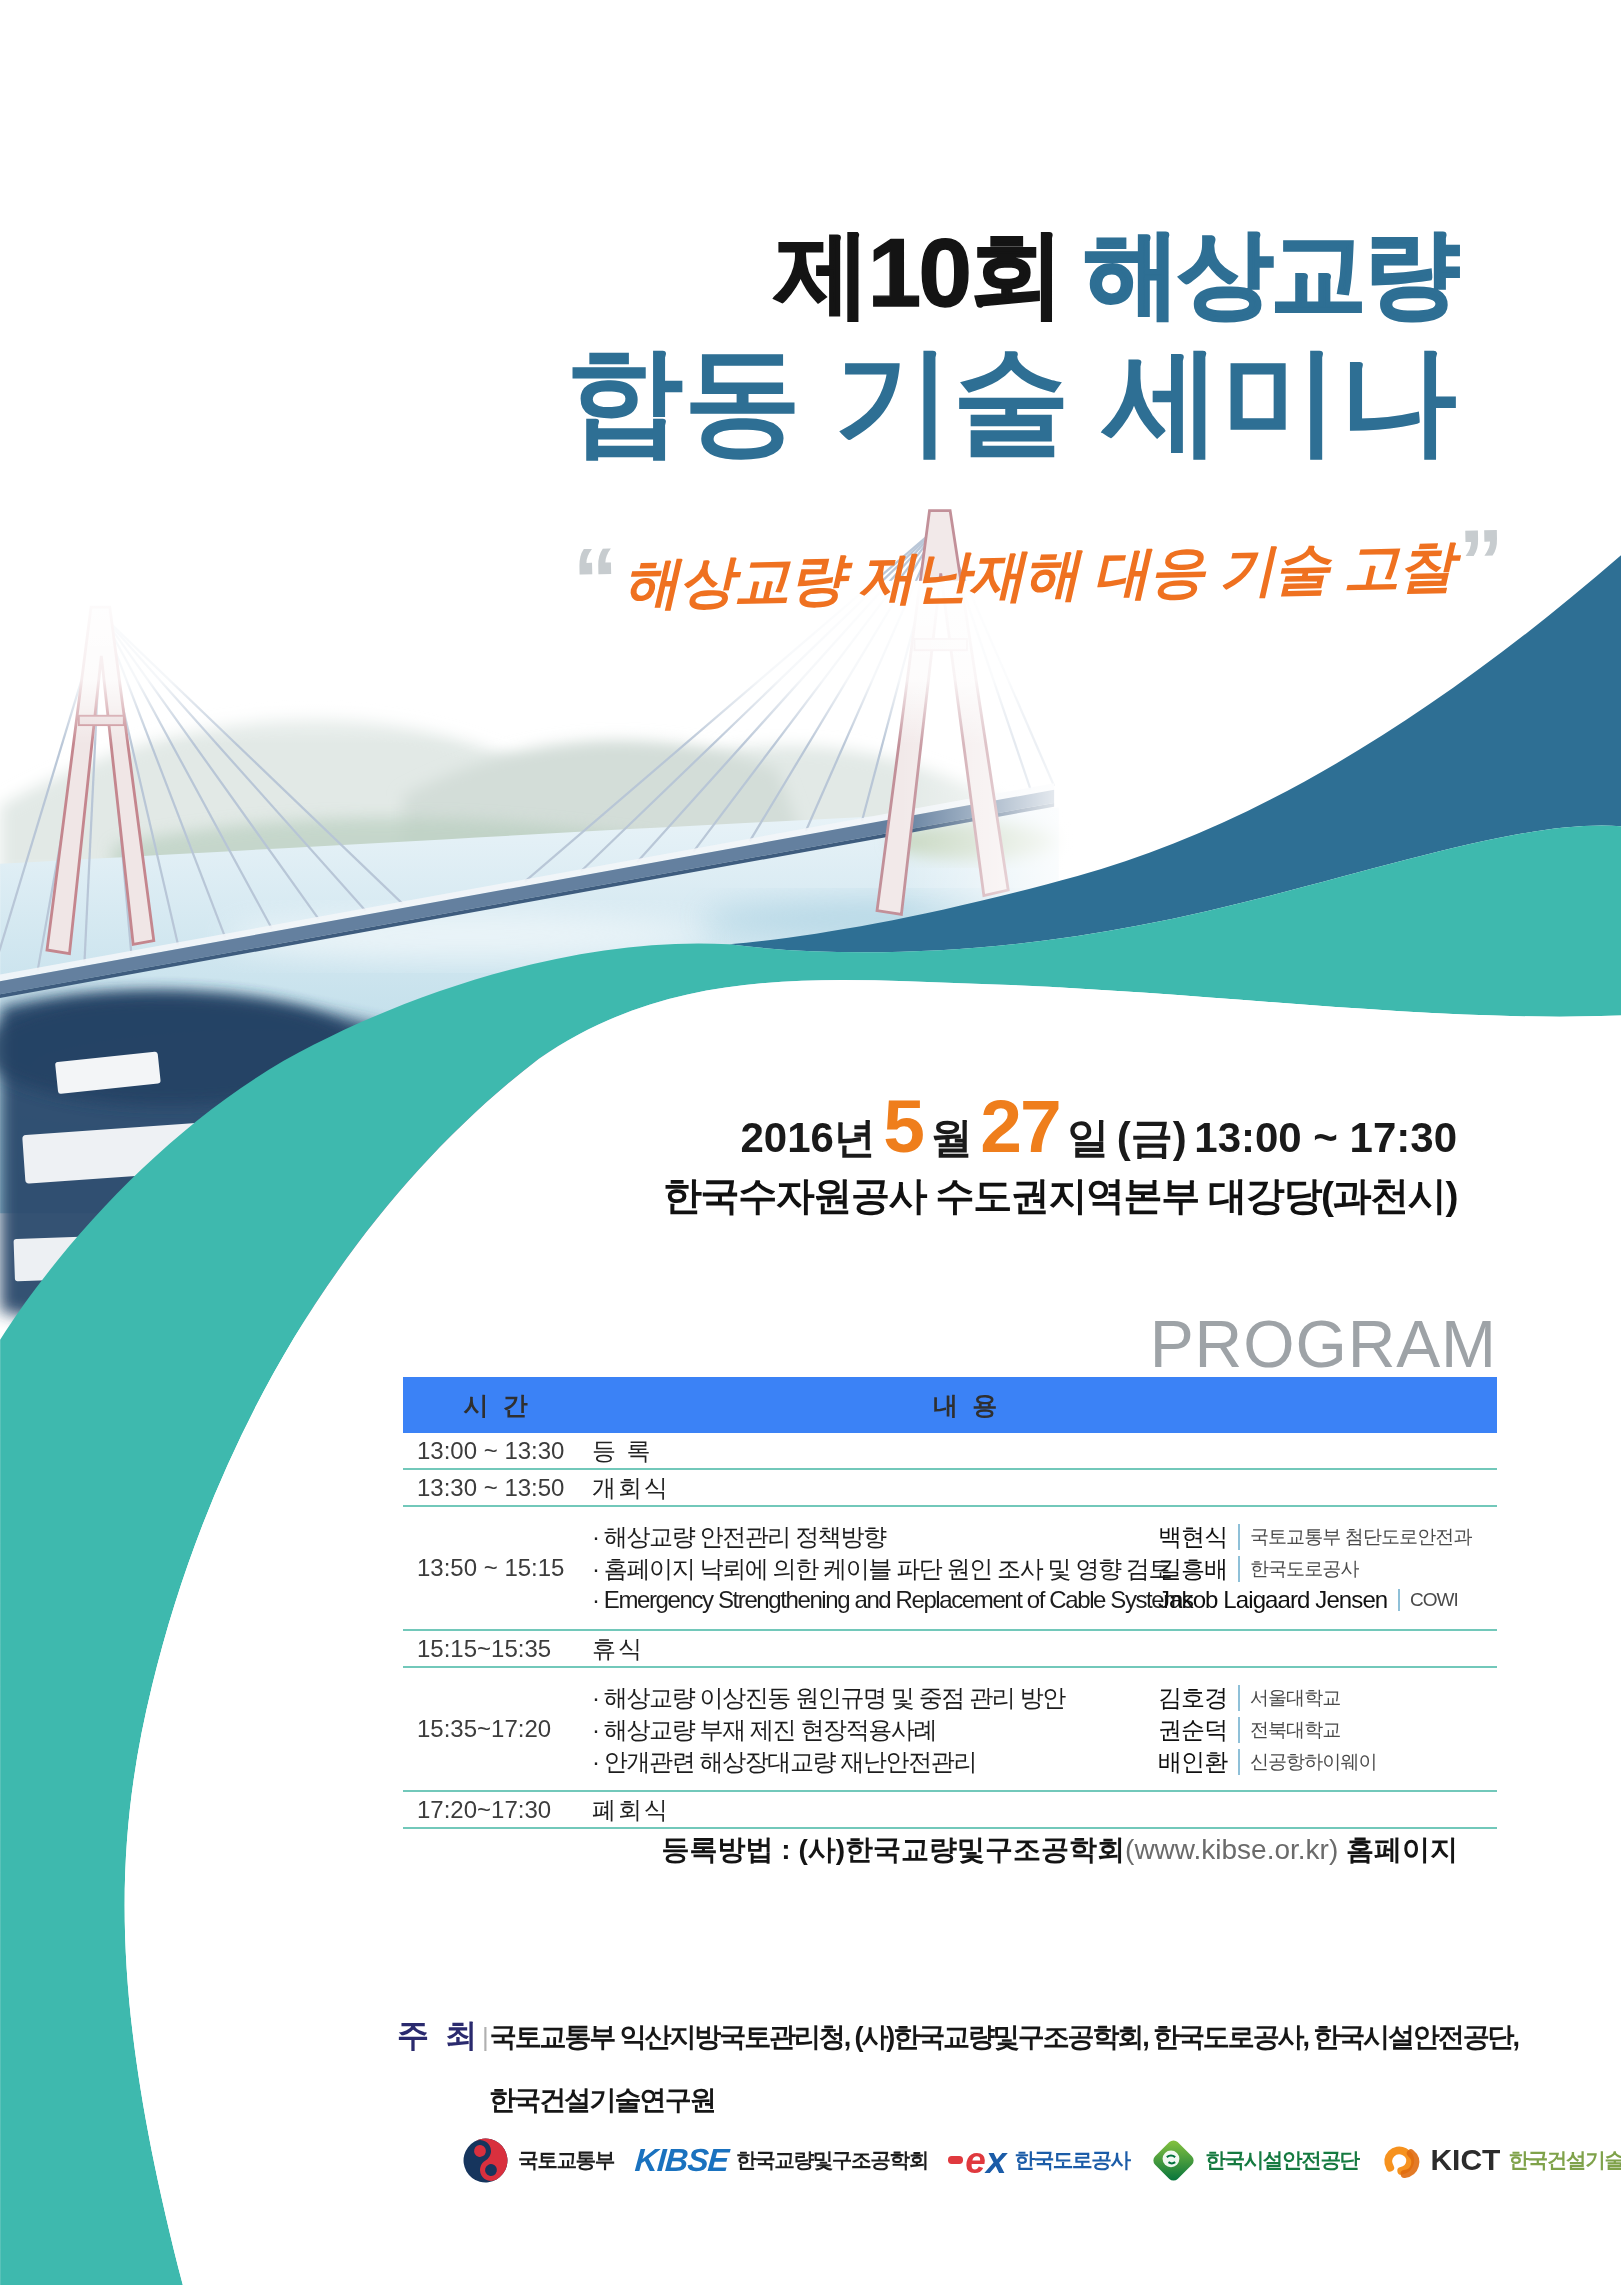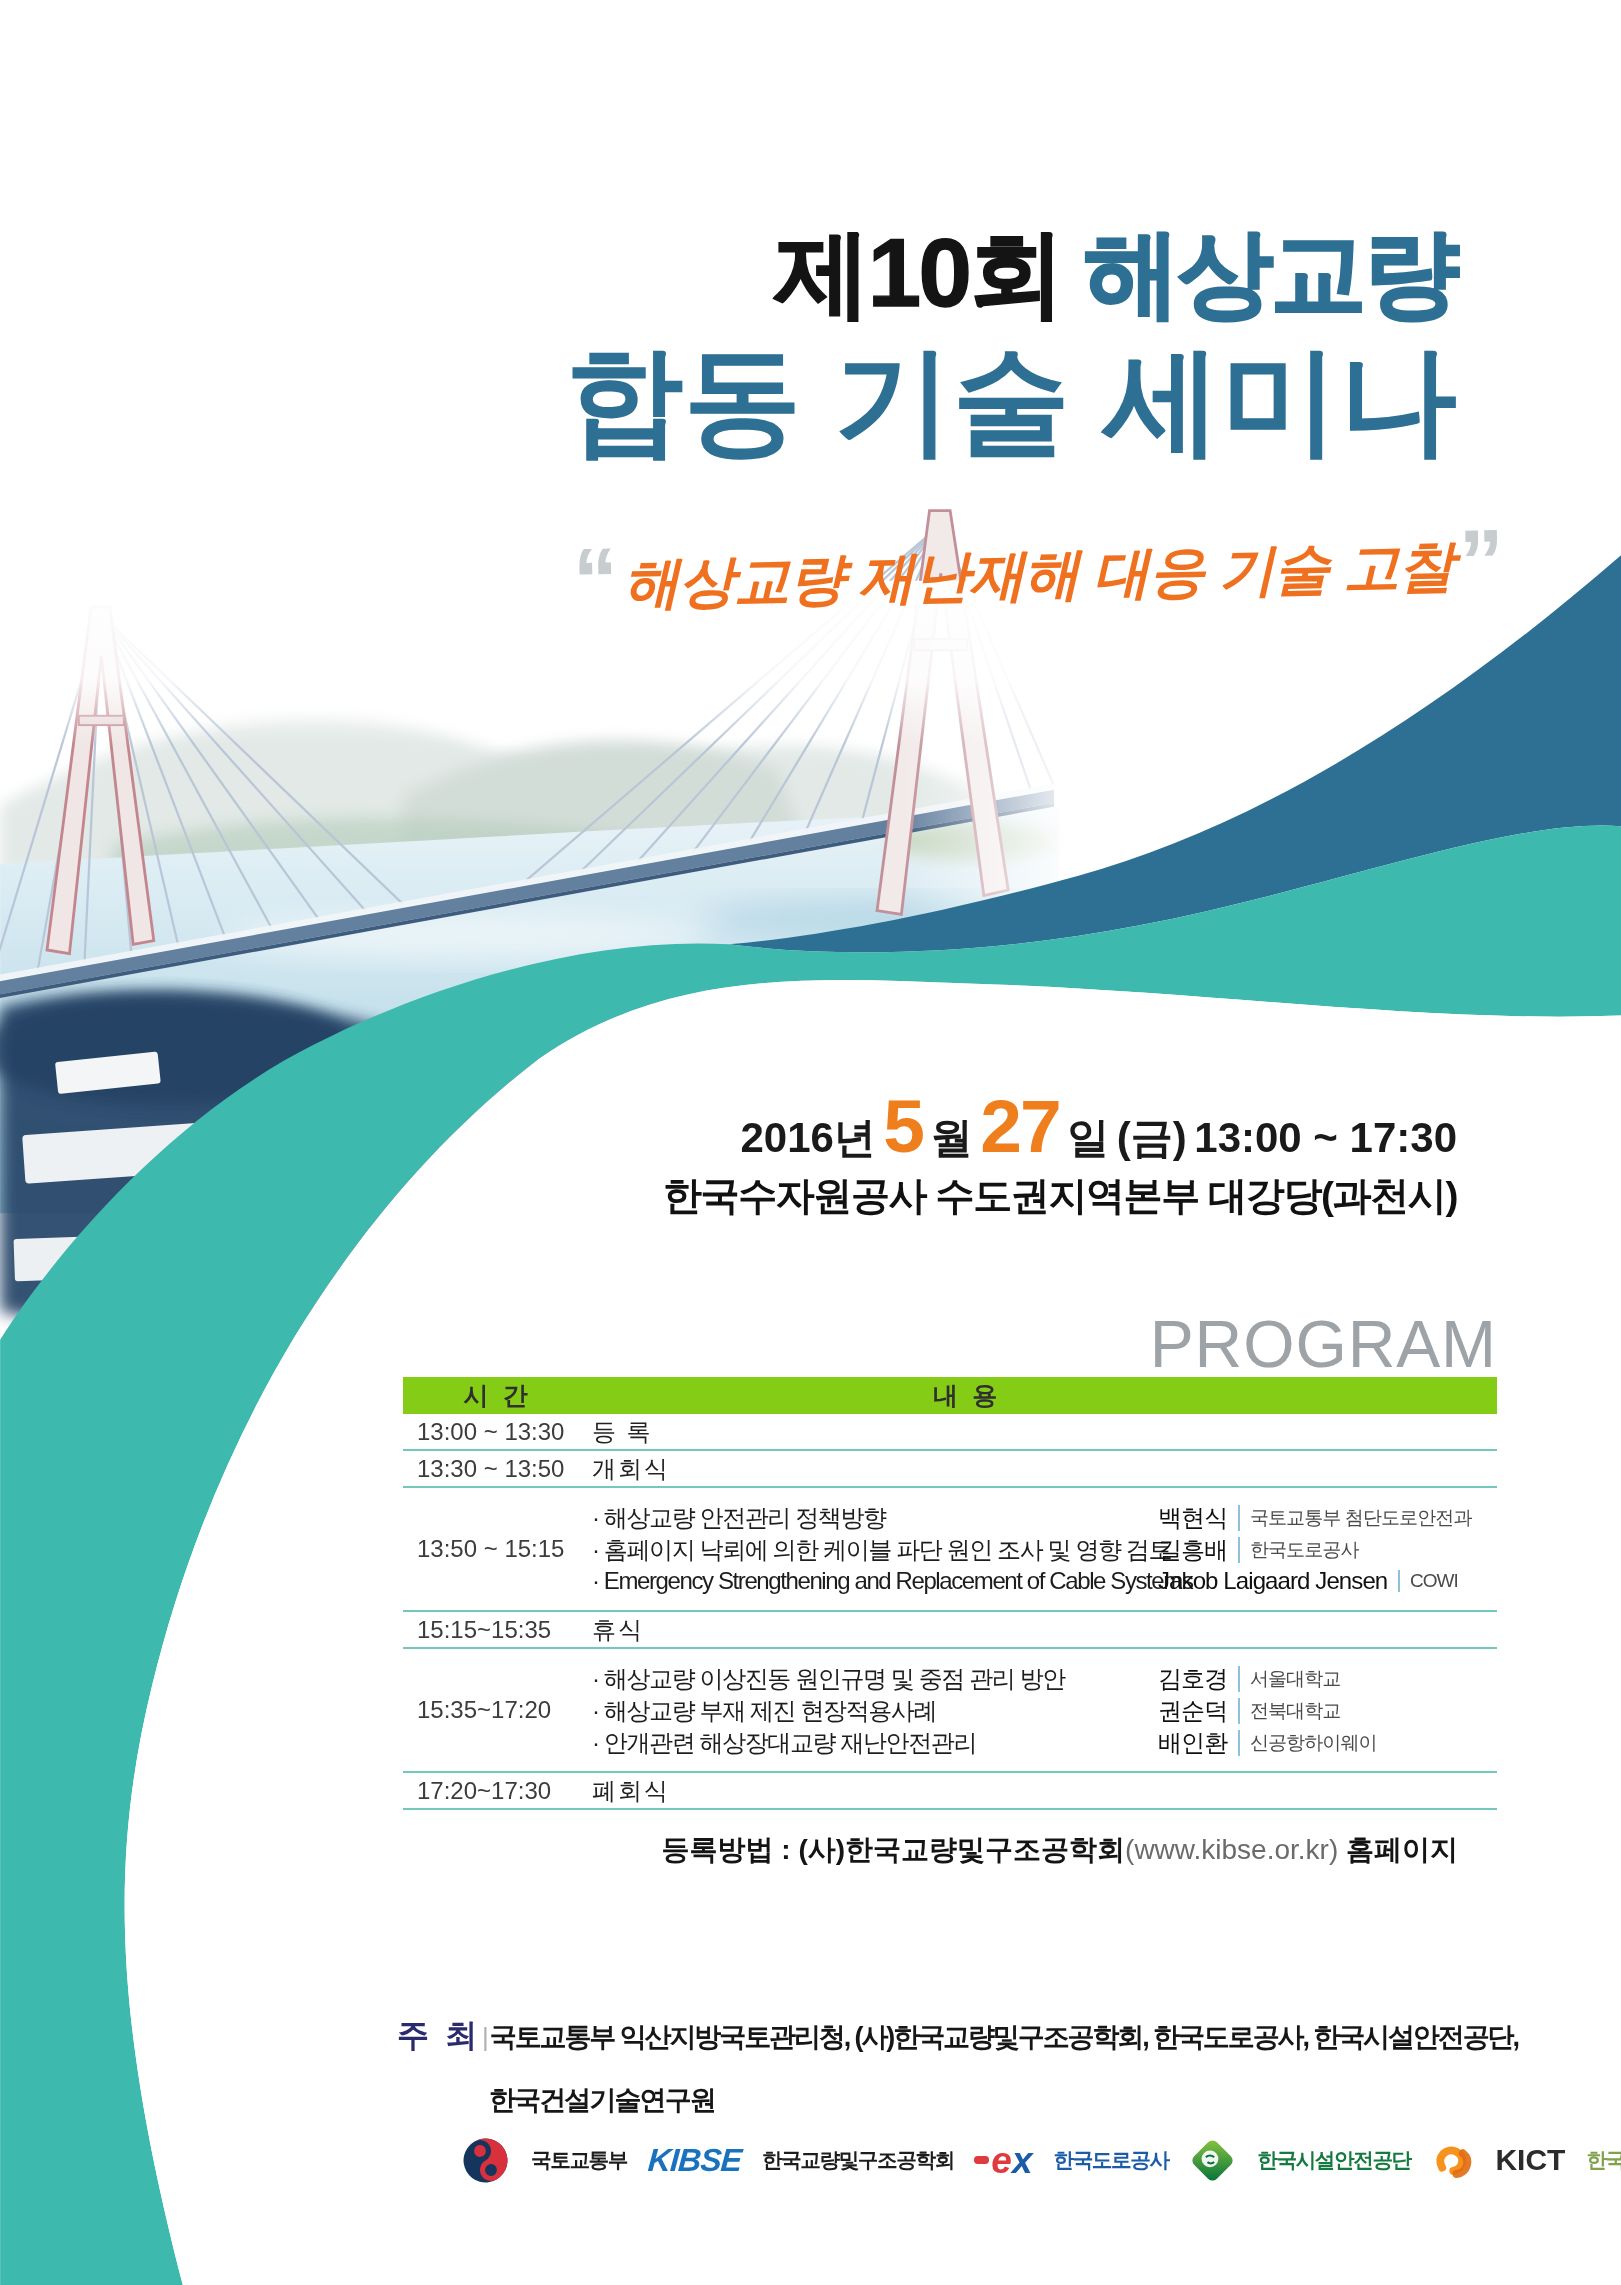--- a/index.html
+++ b/index.html
@@ -24,21 +24,21 @@
   
   .date-line{position:absolute;top:1089px;right:165px;display:flex;align-items:baseline;gap:7.5px;white-space:nowrap;color:#1a1a1a;font-weight:bold;}
   .dtxt{font-size:42px;}
   .dnum{font-size:75px;color:#ef7e1c;line-height:1;letter-spacing:-1.9px;}
   .dtime{font-size:42px;letter-spacing:0;}
   .venue{position:absolute;top:1169px;right:165px;font-size:39px;font-weight:bold;color:#111;letter-spacing:-1.4px;white-space:nowrap;}
 
   
   .program-heading{position:absolute;top:1306px;right:125px;font-size:66px;color:#9ea3a7;letter-spacing:0.9px;}
   .ptable{position:absolute;left:403px;top:1377px;width:1094px;}
-  .thead{display:flex;align-items:center;height:37px;background:#84cc16;}
+  .thead{display:flex;align-items:center;height:56px;background:#3b82f6;}
   .th-time{width:189px;text-align:center;font-size:25px;font-weight:bold;color:#2f2f2f;letter-spacing:3.7px;}
   .th-content{width:750px;text-align:center;font-size:25px;font-weight:bold;color:#2f2f2f;letter-spacing:3.7px;}
   .prow{display:flex;align-items:center;border-bottom:2.8px solid #72c8ba;box-sizing:border-box;}
   .prow.simple{height:37px;}
   .prow.multi{height:124px;}
   .cell-time{width:175px;padding-left:14px;font-size:24px;color:#3c3c3c;white-space:nowrap;flex:none;}
   .cell-title{font-size:24px;color:#222;letter-spacing:1.9px;white-space:nowrap;}
   .cell-items{flex:1;display:flex;flex-direction:column;justify-content:space-between;padding:7.5px 0;height:109px;box-sizing:border-box;}
   .item{position:relative;display:flex;align-items:center;height:32px;}
   .topic{font-size:24px;color:#1d1d1d;letter-spacing:-1.4px;white-space:nowrap;}
@@ -54,21 +54,21 @@
   
   .host{position:absolute;left:397px;top:2014px;width:1199px;}
   .host-line1{display:flex;align-items:baseline;gap:1px;white-space:nowrap;}
   .host-label{font-size:32px;font-weight:bold;color:#2a2a6e;letter-spacing:3.7px;}
   .host-div{font-size:26px;color:#b0b0b0;}
   .host-body{font-size:27px;font-weight:bold;color:#161616;letter-spacing:-2.1px;}
   .host-line2{margin-top:24px;margin-left:92px;font-size:27px;font-weight:bold;color:#161616;letter-spacing:-1.9px;}
 
   
   .logos{position:absolute;left:461px;top:2119px;height:82px;display:flex;align-items:center;gap:20.6px;white-space:nowrap;}
-  .logo{display:flex;align-items:center;gap:21px;}
+  .logo{display:flex;align-items:center;gap:8px;}
   .l-label{font-size:20.6px;font-weight:bold;letter-spacing:-1.4px;color:#1d1d1d;}
   .l-label.blue{color:#1b5ca8;}
   .l-label.green1{color:#157a40;}
   .l-label.green2{color:#7fa24a;}
   .kibse{font-size:32px;font-weight:bold;font-style:italic;color:#1a72bf;display:inline-block;transform:skewX(-4deg);letter-spacing:-0.9px;}
   .exwrap{display:flex;align-items:center;}
   .ex-dash{display:inline-block;width:15px;height:8.4px;background:#e0393e;border-radius:3.7px;margin-right:1.9px;}
   .ex-e{font-size:37px;font-weight:bold;font-style:italic;color:#e0393e;line-height:1;}
   .ex-x{font-size:37px;font-weight:bold;font-style:italic;color:#1b5ca8;line-height:1;}
   .kict{font-size:30px;font-weight:bold;color:#2c2c2c;letter-spacing:0;}

